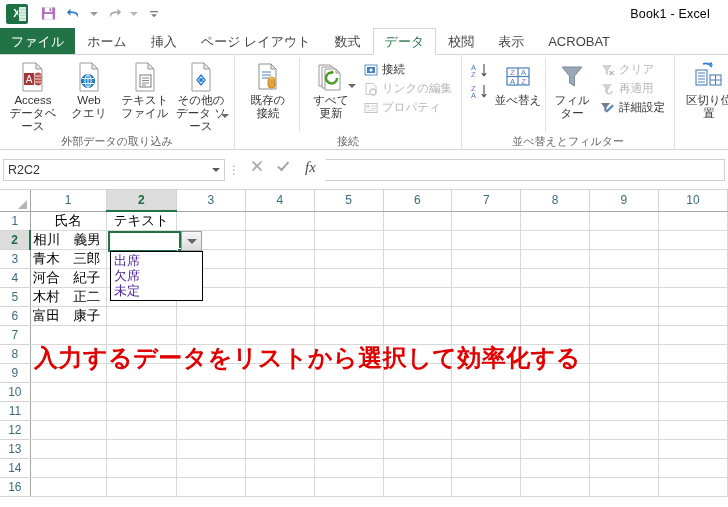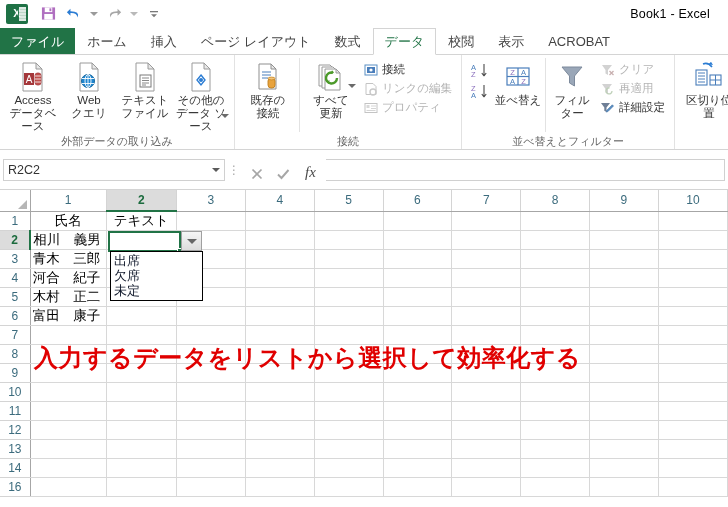--- a/index.html
+++ b/index.html
@@ -112,21 +112,21 @@
     display: flex; align-items: center; padding: 0 4px; font-size: 12.5px; color: #333;
   }
   .namebox .nbtext { flex: 1; }
   .caret-down {
     width: 0; height: 0; border-left: 4px solid transparent;
     border-right: 4px solid transparent; border-top: 4px solid #5a5a5a;
   }
   .fbdots { width: 18px; text-align: center; color: #aaa; font-size: 12px; letter-spacing: 0; }
   .fbbtns { display: flex; align-items: center; gap: 0; }
   .fbbtn {
-    width: 27px; height: 22px; display: flex; align-items: flex-end;
+    width: 27px; height: 22px; display: flex; align-items: flex-start;
     justify-content: center; color: #a6a6a6; font-size: 14px;
   }
   .finput {
     flex: 1; height: 22px; border: 1px solid #d0d0d0; border-left: none;
     background: #fff; margin-left: 2px; font-size: 12.5px; padding: 0 4px;
     display: flex; align-items: center; color: #333;
   }
 
   
   .gridwrap { position: absolute; left: 0; top: 190px; width: 728px; height: 317px; background: #fff; overflow: hidden; }
@@ -180,21 +180,21 @@
   }
   .dvbtn .arw {
     width: 0; height: 0; border-left: 5px solid transparent;
     border-right: 5px solid transparent; border-top: 5px solid #666;
   }
   .dvlist {
     position: absolute; z-index: 6; background: #ffffff; border: 1px solid #000000;
     padding: 1px 0 2px 0;
   }
   .dvlist .item {
-    font-size: 13px; color: #0f172a; line-height: 15px; padding: 0 3px; white-space: nowrap;
+    font-size: 13px; color: #4c1d95; line-height: 15px; padding: 0 3px; white-space: nowrap;
   }
   .overlaytext {
     position: absolute; z-index: 4; color: #e00000; font-weight: bold;
     font-size: 24px; white-space: nowrap; letter-spacing: 0.5px;
   }
   svg { display: block; }
 </style>
 </head>
 <body>
 

